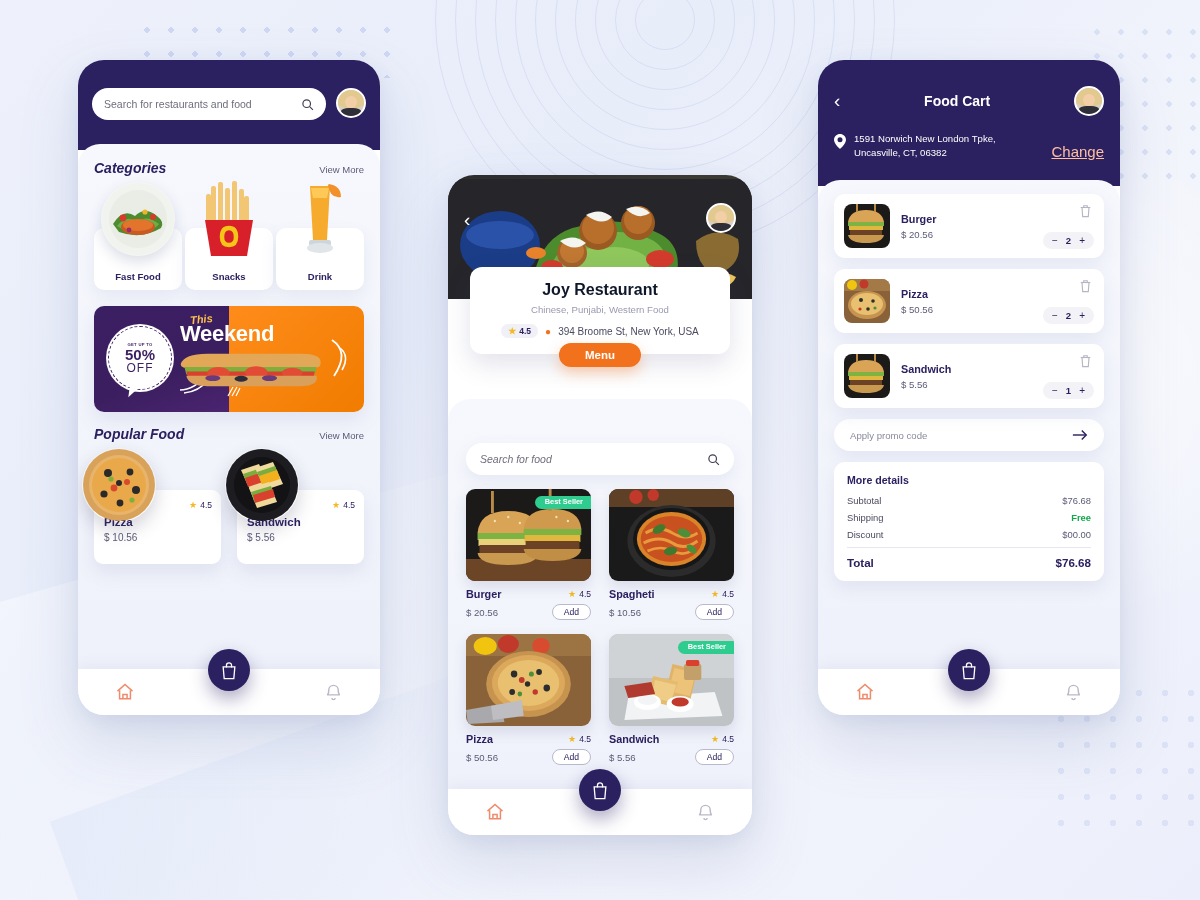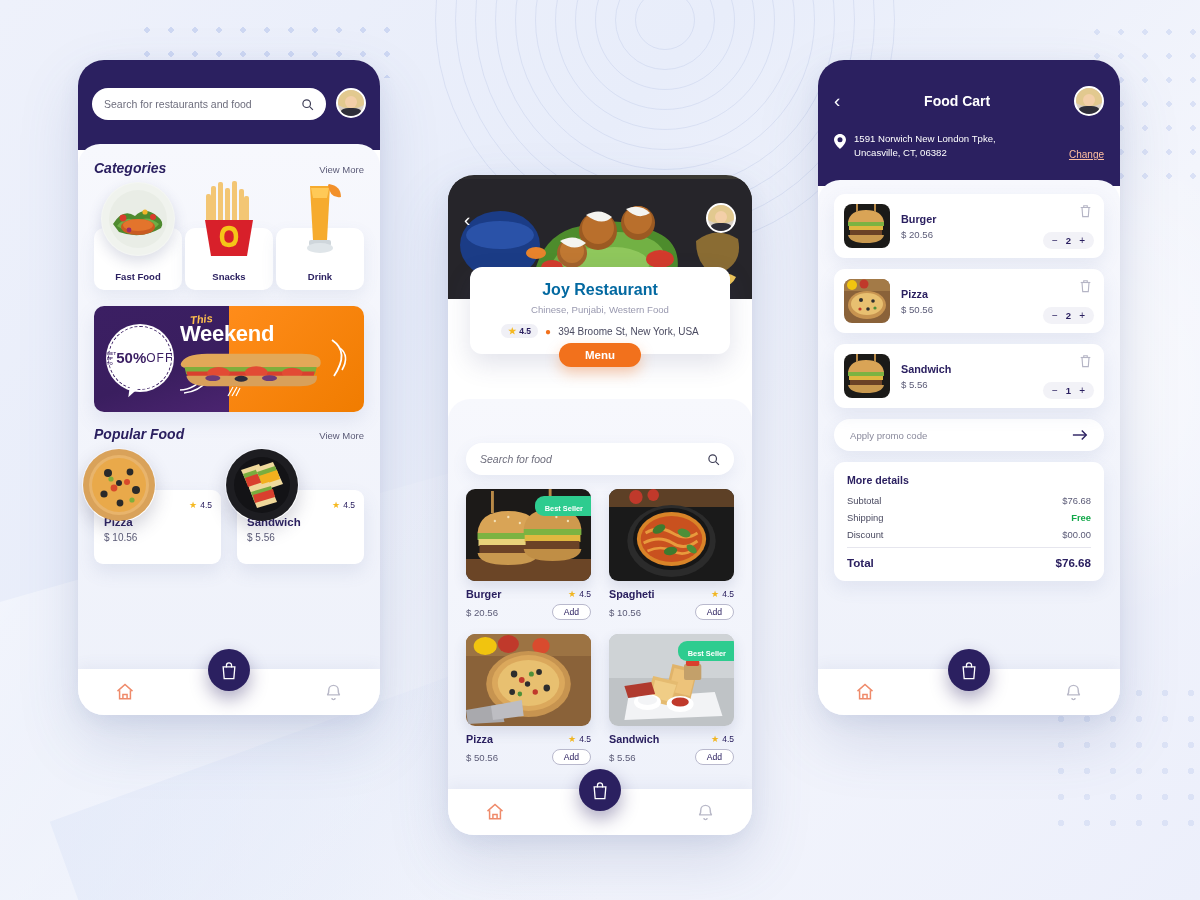--- a/index.html
+++ b/index.html
@@ -106,21 +106,21 @@
   .banner {
     height: 106px; border-radius: 10px; overflow: hidden; position: relative; display: flex;
     box-shadow: 0 8px 20px rgba(90,105,160,.13);
   }
   .banner .left { width: 50%; background: linear-gradient(160deg,#3b1f63,#3a1e5f 60%,#4b2470); position: relative; }
   .banner .right { width: 50%; background: linear-gradient(135deg,#ff8c1a,#f07c00); position: relative; }
   .bubble {
     position: absolute; left: 14px; top: 20px; width: 64px; height: 64px; border-radius: 50%;
     background: #fff; border: 1.5px dashed #3b1f63;
     box-shadow: 0 0 0 2px #fff;
-    display: flex; flex-direction: row; align-items: center; justify-content: center;
+    display: flex; flex-direction: column; align-items: center; justify-content: center;
   }
   .bubble:after {
     content: ""; position: absolute; bottom: -9px; left: 20px;
     border-left: 9px solid #fff; border-bottom: 11px solid transparent; transform: rotate(8deg);
   }
   .bub-top { font-size: 4.2px; letter-spacing: .3px; color: #3b1f63; font-weight: bold; }
   .bub-50 { font-size: 15px; font-weight: bold; color: #3b1f63; line-height: 1.05; }
   .bub-off { font-size: 12px; color: #3b1f63; letter-spacing: 1px; line-height: 1; }
   .bn-this { position: absolute; left: 96px; top: 7px; font-size: 11px; font-style: italic; color: #ffc04d; font-weight: bold; transform: rotate(-6deg); z-index: 3; }
   .bn-week { position: absolute; left: 86px; top: 15px; font-size: 22px; color: #fff; font-weight: bold; letter-spacing: -.3px; z-index: 2; white-space: nowrap; }
@@ -157,21 +157,21 @@
   
   .hero { height: 124px; position: relative; overflow: hidden;
     background: linear-gradient(160deg,#2b2a2e 0%,#3c3a33 40%,#242226 100%); }
   .hero .salad { position: absolute; left: 50%; top: 4px; transform: translateX(-50%); }
   .back-chev { position: absolute; left: 16px; top: 34px; color: #fff; font-size: 19px; font-weight: 300; cursor: pointer; }
 
   .rest-card {
     position: absolute; left: 22px; right: 22px; top: 92px; background: #fff; border-radius: 12px;
     box-shadow: 0 10px 26px rgba(60,70,120,.15); padding: 14px 12px 16px; text-align: center; z-index: 4;
   }
-  .rest-name { font-size: 16px; font-weight: bold; color: #0369a1; }
+  .rest-name { font-size: 16px; font-weight: bold; color: #0f172a; }
   .rest-sub { font-size: 9.6px; color: #9a9ab0; margin-top: 5px; }
   .rest-meta { display: flex; align-items: center; justify-content: center; gap: 7px; margin-top: 9px; }
   .rate-chip { background: #f0f0f6; border-radius: 9px; padding: 2px 7px; font-size: 8.5px; font-weight: bold; color: #2b2060; display: flex; align-items: center; gap: 3px; }
   .addr { font-size: 10px; color: #4a4a60; }
   .pin { color: #f2711c; font-size: 10px; }
   .menu-btn {
     position: absolute; left: 50%; transform: translateX(-50%); bottom: -13px;
     background: #f2711c; color: #fff; font-size: 11.5px; font-weight: bold;
     border: 0; border-radius: 14px; padding: 6px 26px; cursor: pointer;
     box-shadow: 0 6px 14px rgba(242,113,28,.34); font-family: "Liberation Sans", sans-serif;
@@ -181,36 +181,36 @@
     background: #fff; border-radius: 20px; height: 32px; display: flex; align-items: center;
     padding: 0 14px; box-shadow: 0 6px 16px rgba(90,105,160,.10);
   }
   .food-search input { border: 0; outline: 0; flex: 1; font-size: 10.5px; color: #4a4a58; background: transparent; font-family: "Liberation Sans", sans-serif; font-style: italic; }
   .food-search input::placeholder { color: #6e6e7d; }
 
   .food-grid { display: grid; grid-template-columns: 1fr 1fr; gap: 14px 18px; }
   .food-img { height: 92px; border-radius: 9px; position: relative; overflow: hidden; box-shadow: 0 6px 14px rgba(60,70,120,.14); }
   .best-badge {
     position: absolute; right: 0; top: 7px; background: #2ecc8f; color: #fff;
-    font-size: 7.4px; font-weight: bold; padding: 8px 8px 3px 10px; border-radius: 9px 0 0 9px;
+    font-size: 7.4px; font-weight: bold; padding: 1px 8px 3px 10px; border-radius: 9px 0 0 9px;
   }
   .food-row1 { display: flex; align-items: center; justify-content: space-between; margin-top: 7px; }
   .food-name { font-size: 10.8px; font-weight: bold; color: #2b2060; }
   .food-row2 { display: flex; align-items: center; justify-content: space-between; margin-top: 4px; }
   .food-price { font-size: 9.6px; color: #5b5b77; }
   .add-btn {
     border: 1px solid #b9b9cd; background: #fff; border-radius: 10px; padding: 2px 11px;
     font-size: 8.6px; color: #2b2060; cursor: pointer; font-family: "Liberation Sans", sans-serif;
   }
 
   
   .cart-title { font-size: 14px; font-weight: bold; text-align: center; flex: 1; }
   .addr-row { display: flex; align-items: flex-start; gap: 8px; margin-top: 16px; }
   .addr-text { font-size: 9.6px; line-height: 1.45; color: #fff; flex: 1; }
-  .change { font-size: 10px; color: #ffbfa0; text-decoration: underline; cursor: pointer; align-self: flex-end; }
+  .change { font-size: 15px; color: #ffbfa0; text-decoration: underline; cursor: pointer; align-self: flex-end; }
 
   .cart-item {
     background: #fff; border-radius: 11px; padding: 10px; display: flex; gap: 11px;
     box-shadow: 0 7px 18px rgba(90,105,160,.11); position: relative; height: 64px; align-items: center;
   }
   .ci-thumb { width: 46px; height: 44px; border-radius: 8px; overflow: hidden; flex: none; position: relative; }
   .ci-name { font-size: 10.8px; font-weight: bold; color: #2b2060; }
   .ci-price { font-size: 9.6px; color: #5b5b77; margin-top: 4px; }
   .trash { position: absolute; right: 12px; top: 10px; cursor: pointer; }
   .stepper {

